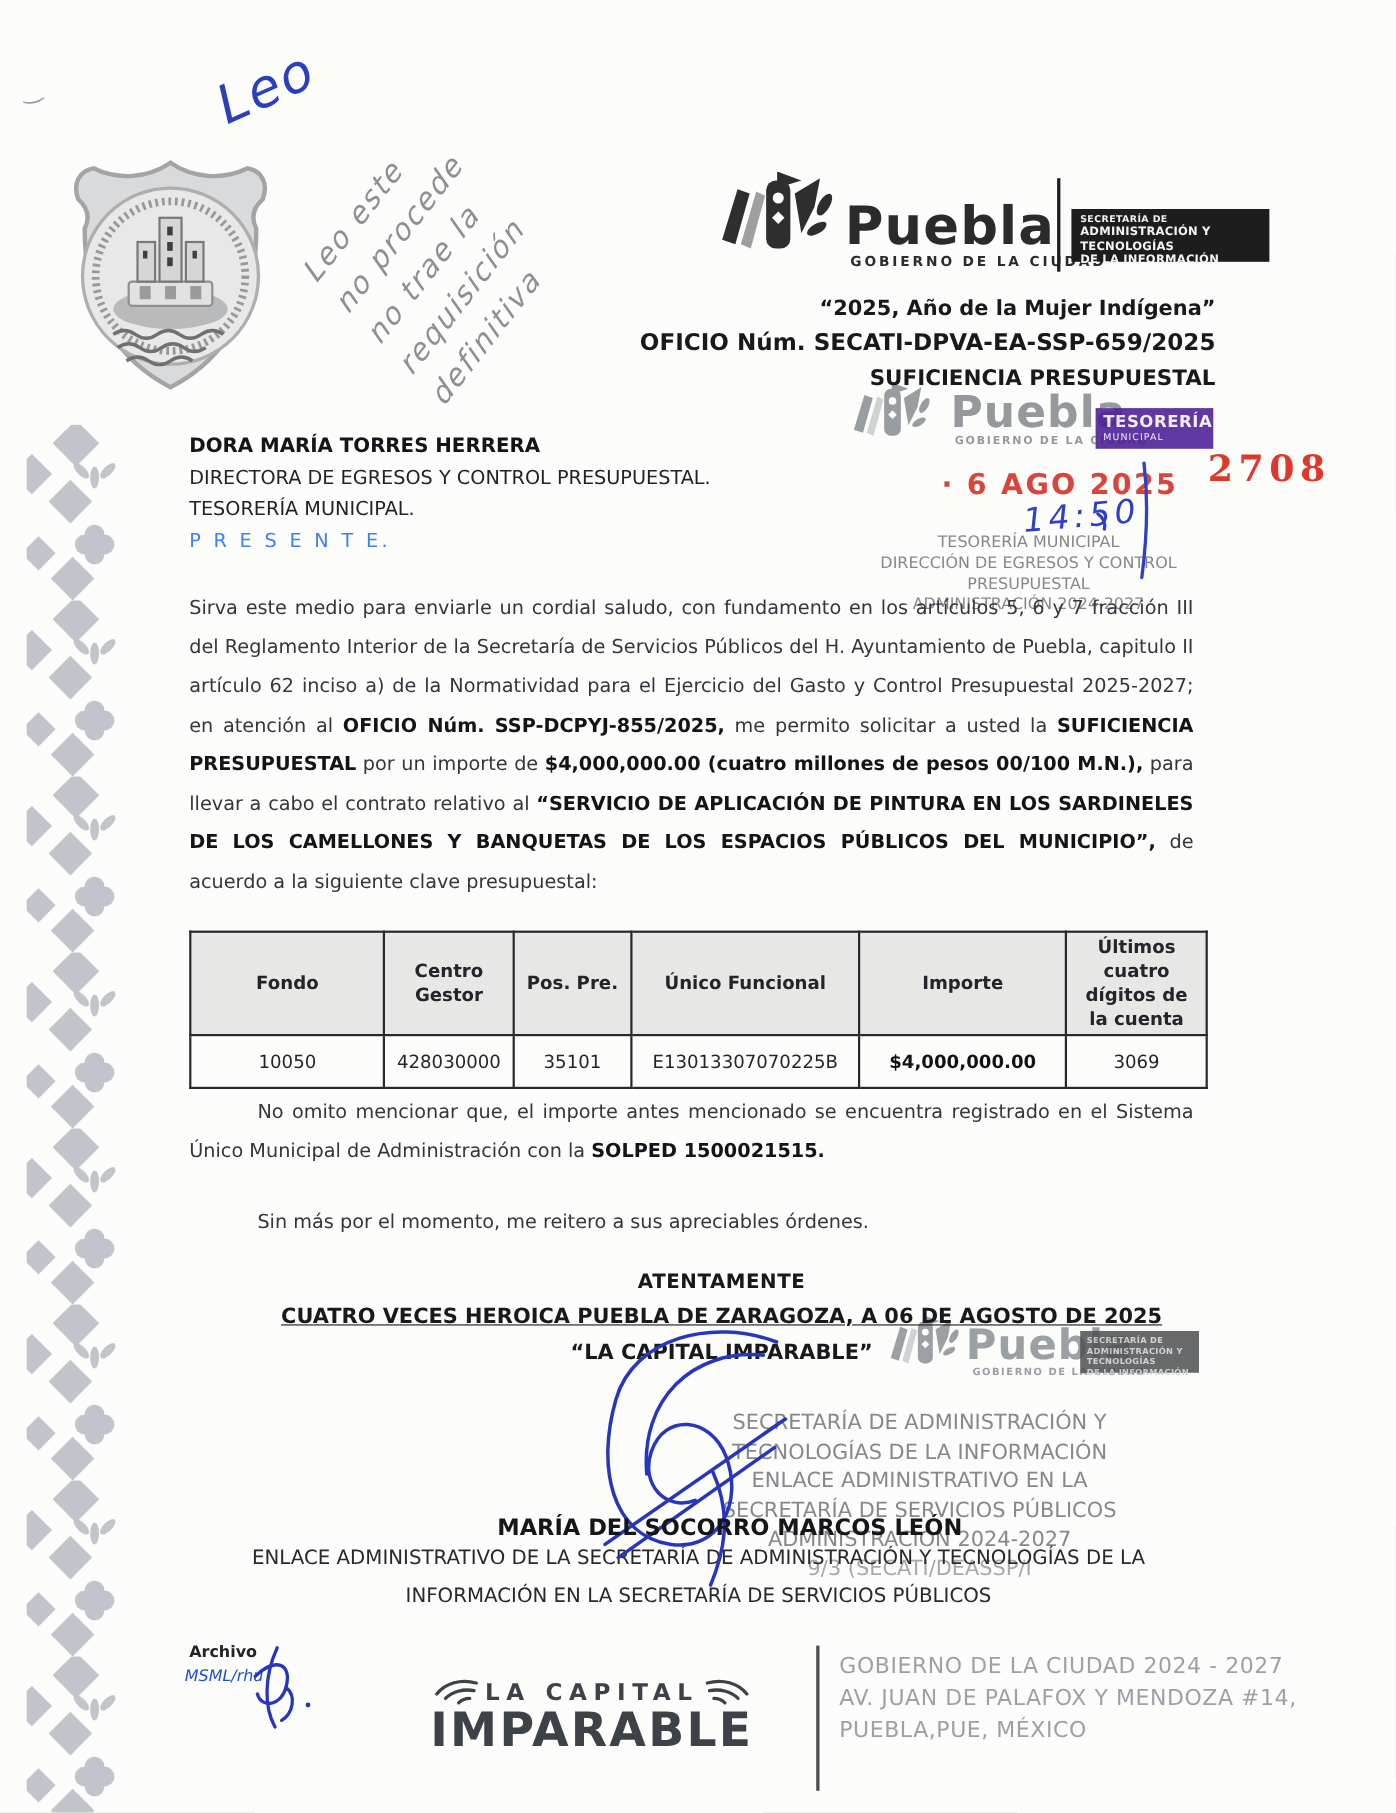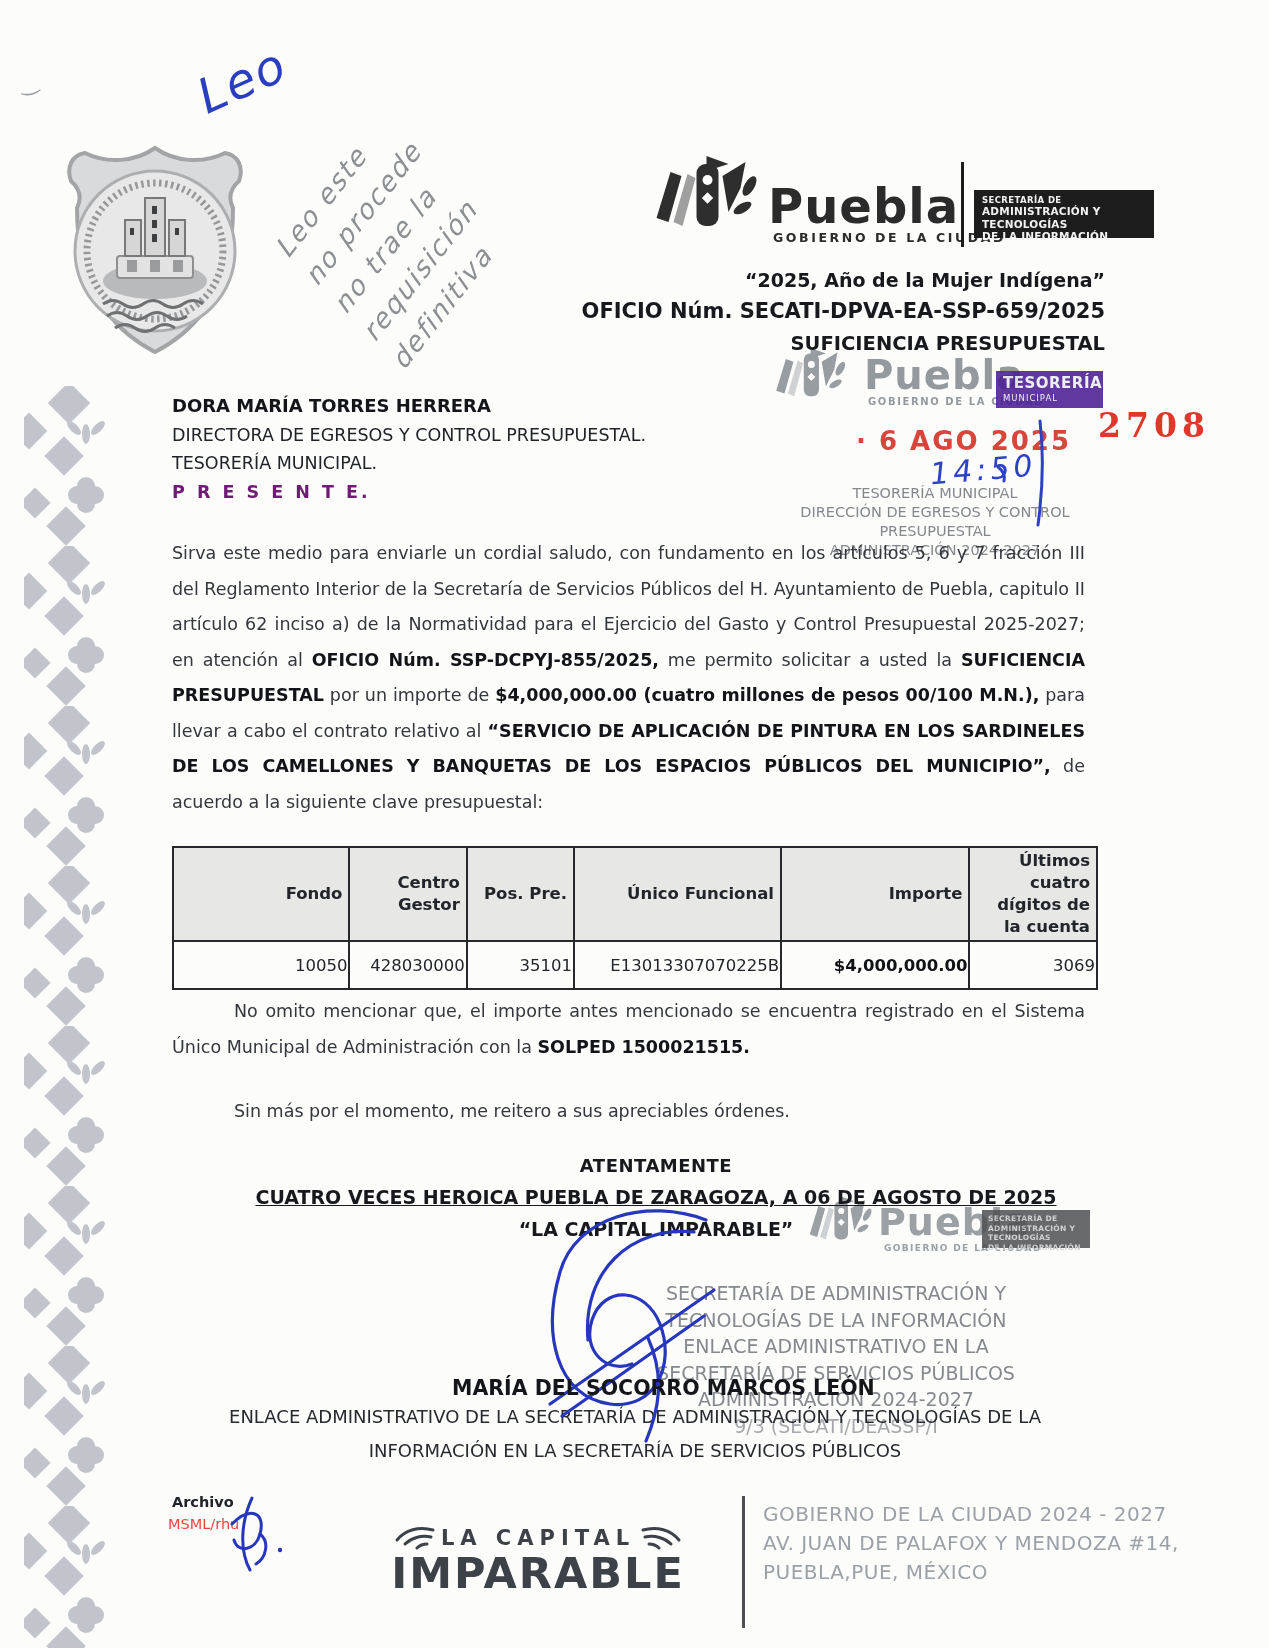--- a/index.html
+++ b/index.html
@@ -51,32 +51,32 @@
   #st1-date{left:856px;top:426px;font-size:26px;font-weight:bold;color:#d8453a;letter-spacing:2px;}
   #st1-time{left:930px;top:452px;font-size:30px;font-style:italic;color:#2c41c6;letter-spacing:4px;transform:rotate(-5deg);}
   #st1-strokes{left:980px;top:415px;color:#2c41c6;}
   #st1-lines{left:755px;top:484px;width:360px;text-align:center;font-size:14.5px;line-height:19px;color:#84888c;}
   #folio{left:1098px;top:406px;font-size:33px;font-weight:bold;color:#e0372b;letter-spacing:5px;
          font-family:"DejaVu Serif","Liberation Serif",serif;}
 
   
   #recipient{left:172px;top:392px;font-size:17.5px;line-height:28.5px;color:#202327;}
   #recipient .name{font-weight:bold;font-size:18px;color:#131519;}
-  #recipient .sal{font-weight:bold;letter-spacing:3px;color:#701a75;}
+  #recipient .sal{font-weight:normal;letter-spacing:3px;color:#3b82f6;}
 
   
   .para{left:172px;width:913px;text-align:justify;font-size:17.5px;line-height:35.5px;color:#33363b;}
   #p1{top:536px;}
   #p2{top:994px;text-indent:62px;}
   #p3{top:1094px;text-indent:62px;}
 
   
   #budget-table{left:172px;top:846px;width:926px;border-collapse:collapse;
                 font-size:16.5px;color:#222529;}
-  #budget-table th,#budget-table td{border:2px solid #26282b;text-align:right;vertical-align:middle;}
+  #budget-table th,#budget-table td{border:2px solid #26282b;text-align:center;vertical-align:middle;}
   #budget-table th{height:78px;background:#e7e7e6;font-size:16.5px;line-height:22px;padding:2px 6px;}
   #budget-table td{height:44px;}
   #budget-table td.money{font-weight:bold;color:#101215;}
 
   
   .center-line{left:200px;width:912px;text-align:center;color:#17191d;font-weight:bold;}
   #atentamente{top:1155px;font-size:18px;letter-spacing:.5px;}
   #city-date{top:1186px;font-size:19px;text-decoration:underline;}
   #motto2{top:1218px;font-size:19px;}
 
@@ -91,21 +91,21 @@
   
   #signature{left:498px;top:1198px;color:#2737bd;}
   #st3-lines{left:640px;top:1280px;width:392px;text-align:center;font-size:19px;line-height:26.5px;color:#85888d;}
   #st3-lines .faint{opacity:.72;}
   #signer-name{left:452px;top:1376px;font-size:20.5px;font-weight:bold;color:#14161a;z-index:4;}
   #signer-t1{left:120px;top:1406px;width:1030px;text-align:center;font-size:18px;color:#26292d;}
   #signer-t2{left:120px;top:1440px;width:1030px;text-align:center;font-size:18px;color:#26292d;}
 
   
   #archive-label{left:172px;top:1494px;font-size:14.5px;font-weight:bold;color:#202327;}
-  #archive-ref{left:168px;top:1516px;font-size:14.5px;color:#ef4444;}
+  #archive-ref{left:168px;top:1516px;font-size:14.5px;color:#1d4ed8;font-style:italic;}
   #initials{left:222px;top:1490px;color:#2737bd;}
   #cap-logo{left:388px;top:1524px;width:300px;text-align:center;color:#3d4249;}
   #cap-logo .top{display:flex;align-items:flex-end;justify-content:center;gap:6px;font-size:21px;
                  font-weight:bold;letter-spacing:6px;}
   #cap-logo .bottom{font-size:43px;font-weight:bold;letter-spacing:2px;margin-top:-2px;}
   #footer-divider{left:742px;top:1496px;width:3px;height:132px;background:#4d4f52;}
   #footer-info{left:763px;top:1500px;font-size:20px;line-height:29px;color:#9ba1a6;letter-spacing:.5px;}
 
   .z1{z-index:1}.z2{z-index:2}.z3{z-index:3}
 </style>

